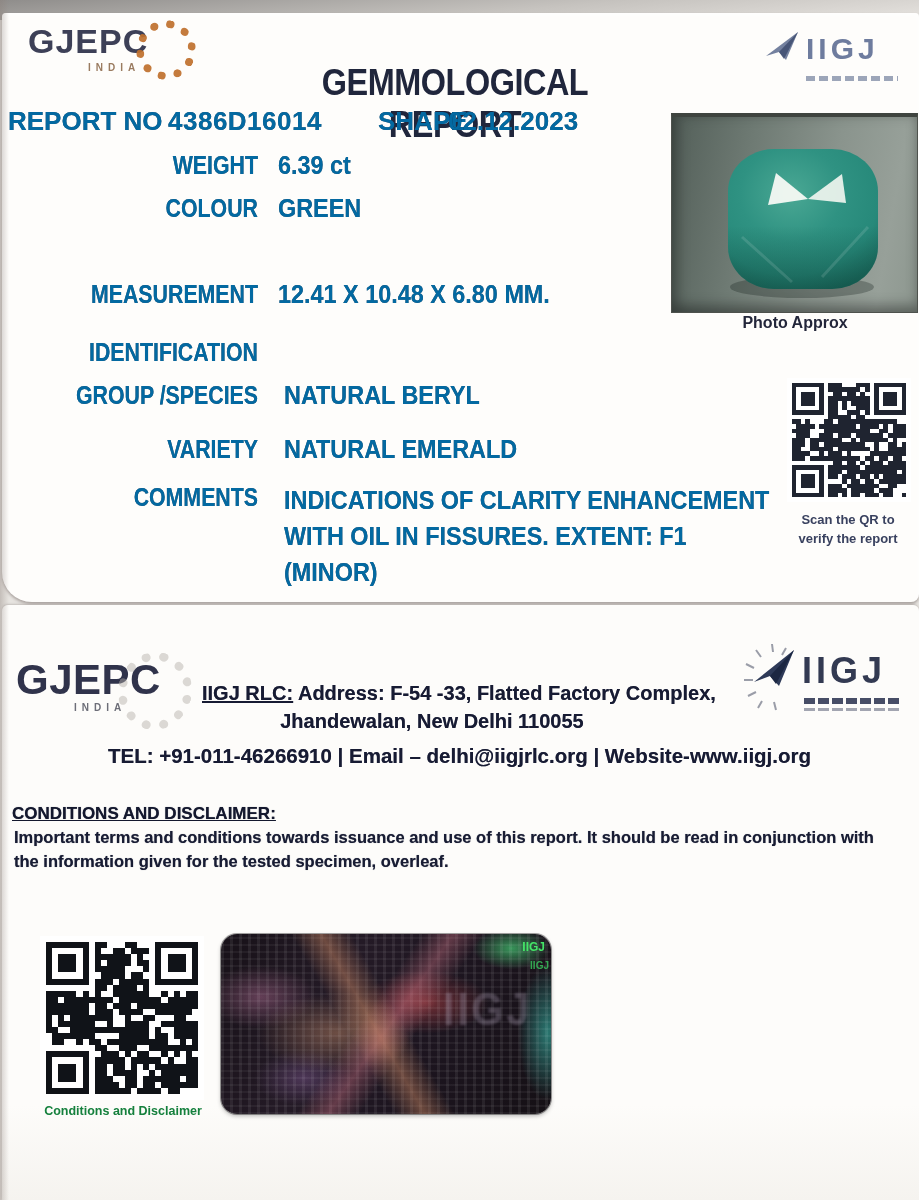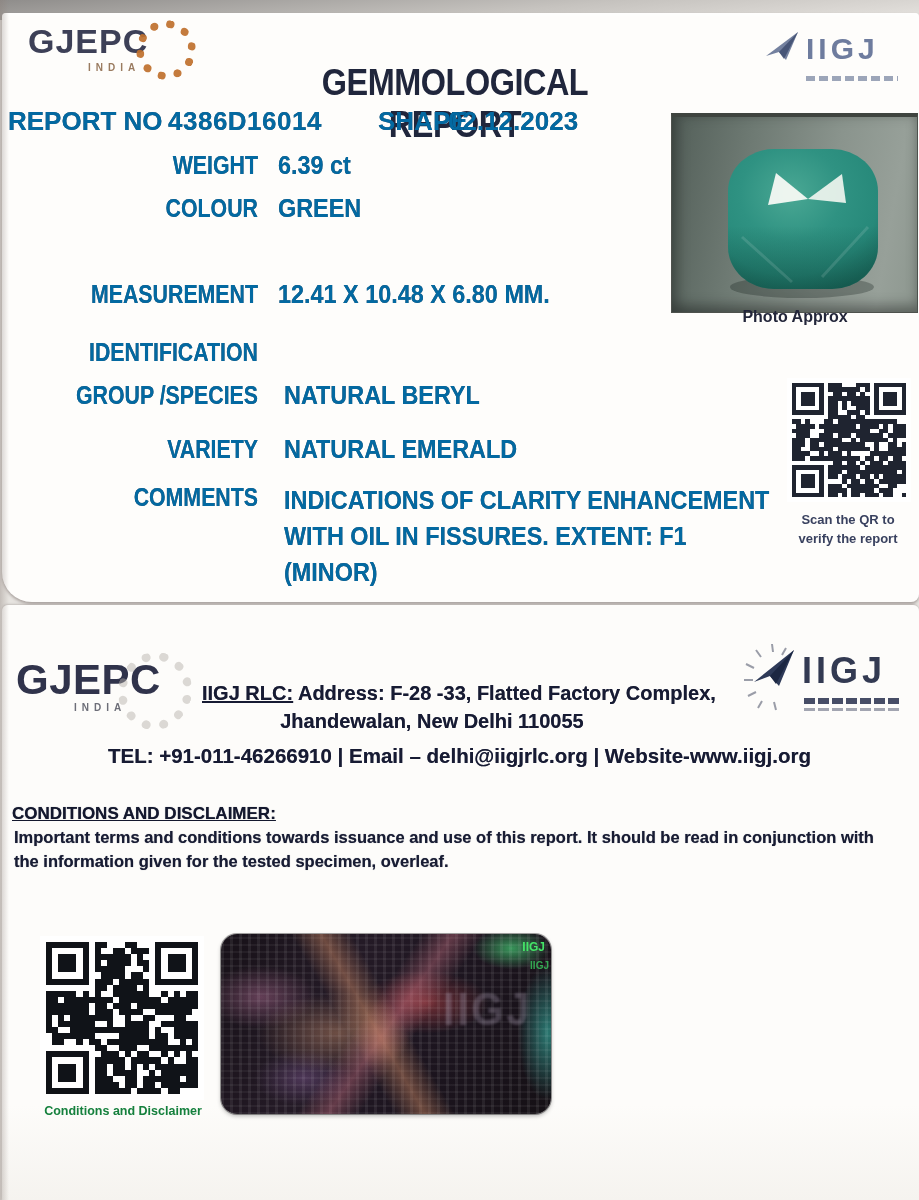--- a/index.html
+++ b/index.html
@@ -39,21 +39,21 @@
   .lbl{display:block;width:258px;text-align:right;transform:scaleX(.82);transform-origin:100% 50%;}
   .val{display:block;margin-left:20px;transform:scaleX(.9);transform-origin:0 50%;}
   .val-strong{font-weight:800;margin-left:26px;}
   .comments-lines{line-height:36px;font-weight:800;}
 
   
   .photo{left:671px;top:113px;width:245px;height:195px;
     background:linear-gradient(100deg,#535f59 0%,#6e7a73 30%,#8a948d 62%,#97a099 85%,#8d978f 100%);
     border:1px solid #4e524d;border-top:4px solid #3f443f;
     box-shadow:inset 0 -8px 12px rgba(0,0,0,.28), inset 8px 0 12px rgba(0,0,0,.16);}
-  .photo-cap{font-size:16px;font-weight:700;text-align:center;color:#23263a;}
+  .photo-cap{font-size:16px;font-weight:700;text-align:center;color:#23263a;margin-top:6px;}
 
   
   .qr{background:#fff;}
   .qr svg{display:block;width:100%;height:100%;}
   .qr-cap{font-size:13px;font-weight:600;color:#39415f;text-align:center;}
   .qr-cap-b{font-size:12.5px;font-weight:800;color:#15803d;text-align:center;}
 
   
   .gjepc-name-b{font-size:42px;font-weight:700;letter-spacing:.5px;color:#30334b;}
   .addr{font-size:20px;font-weight:800;color:#171b33;text-shadow:0 0 .6px rgba(25,30,55,.7);}
@@ -511,21 +511,21 @@
       </svg>
   </div>
   <div class="abs z qr-cap" style="left:758px;top:512px;width:180px;">Scan the QR to</div>
   <div class="abs z qr-cap" style="left:758px;top:531px;width:180px;">verify the report</div>
 
   <div class="abs z gjepc-name-b" style="left:16px;top:656px;">GJEPC</div>
   <div class="abs z gjepc-india" style="left:74px;top:702px;color:#6d6e78;">INDIA</div>
   <div class="abs z ring ring-bot" style="left:118px;top:652px;"></div>
 
   <div class="abs z addr" style="left:202px;top:682px;">
-    <span class="u">IIGJ RLC:</span><span> Address: F-28 -33, Flatted Factory Complex,</span>
+    <span class="u">IIGJ RLC:</span><span> Address: F-54 -33, Flatted Factory Complex,</span>
   </div>
   <div class="abs z addr" style="left:202px;top:710px;width:460px;text-align:center;">Jhandewalan, New Delhi 110055</div>
   <div class="abs z addr" style="left:0;right:0;top:744px;text-align:center;font-size:20.5px;">TEL: +91-011-46266910 | Email – delhi@iigjrlc.org | Website-www.iigj.org</div>
 
   <div class="abs z" style="left:742px;top:636px;width:172px;height:92px;">
     <svg class="abs" style="left:0;top:0;" width="56" height="80" viewBox="0 0 56 80">
       <g stroke="#5a5f72" stroke-width="2" opacity=".6">
         <path d="M4 28 l8 4 M2 44 l9 0 M6 60 l8 -4 M14 14 l5 7 M30 8 l1 8 M44 12 l-4 7 M16 72 l4 -7 M34 74 l-2 -8"></path>
       </g>
     </svg>

